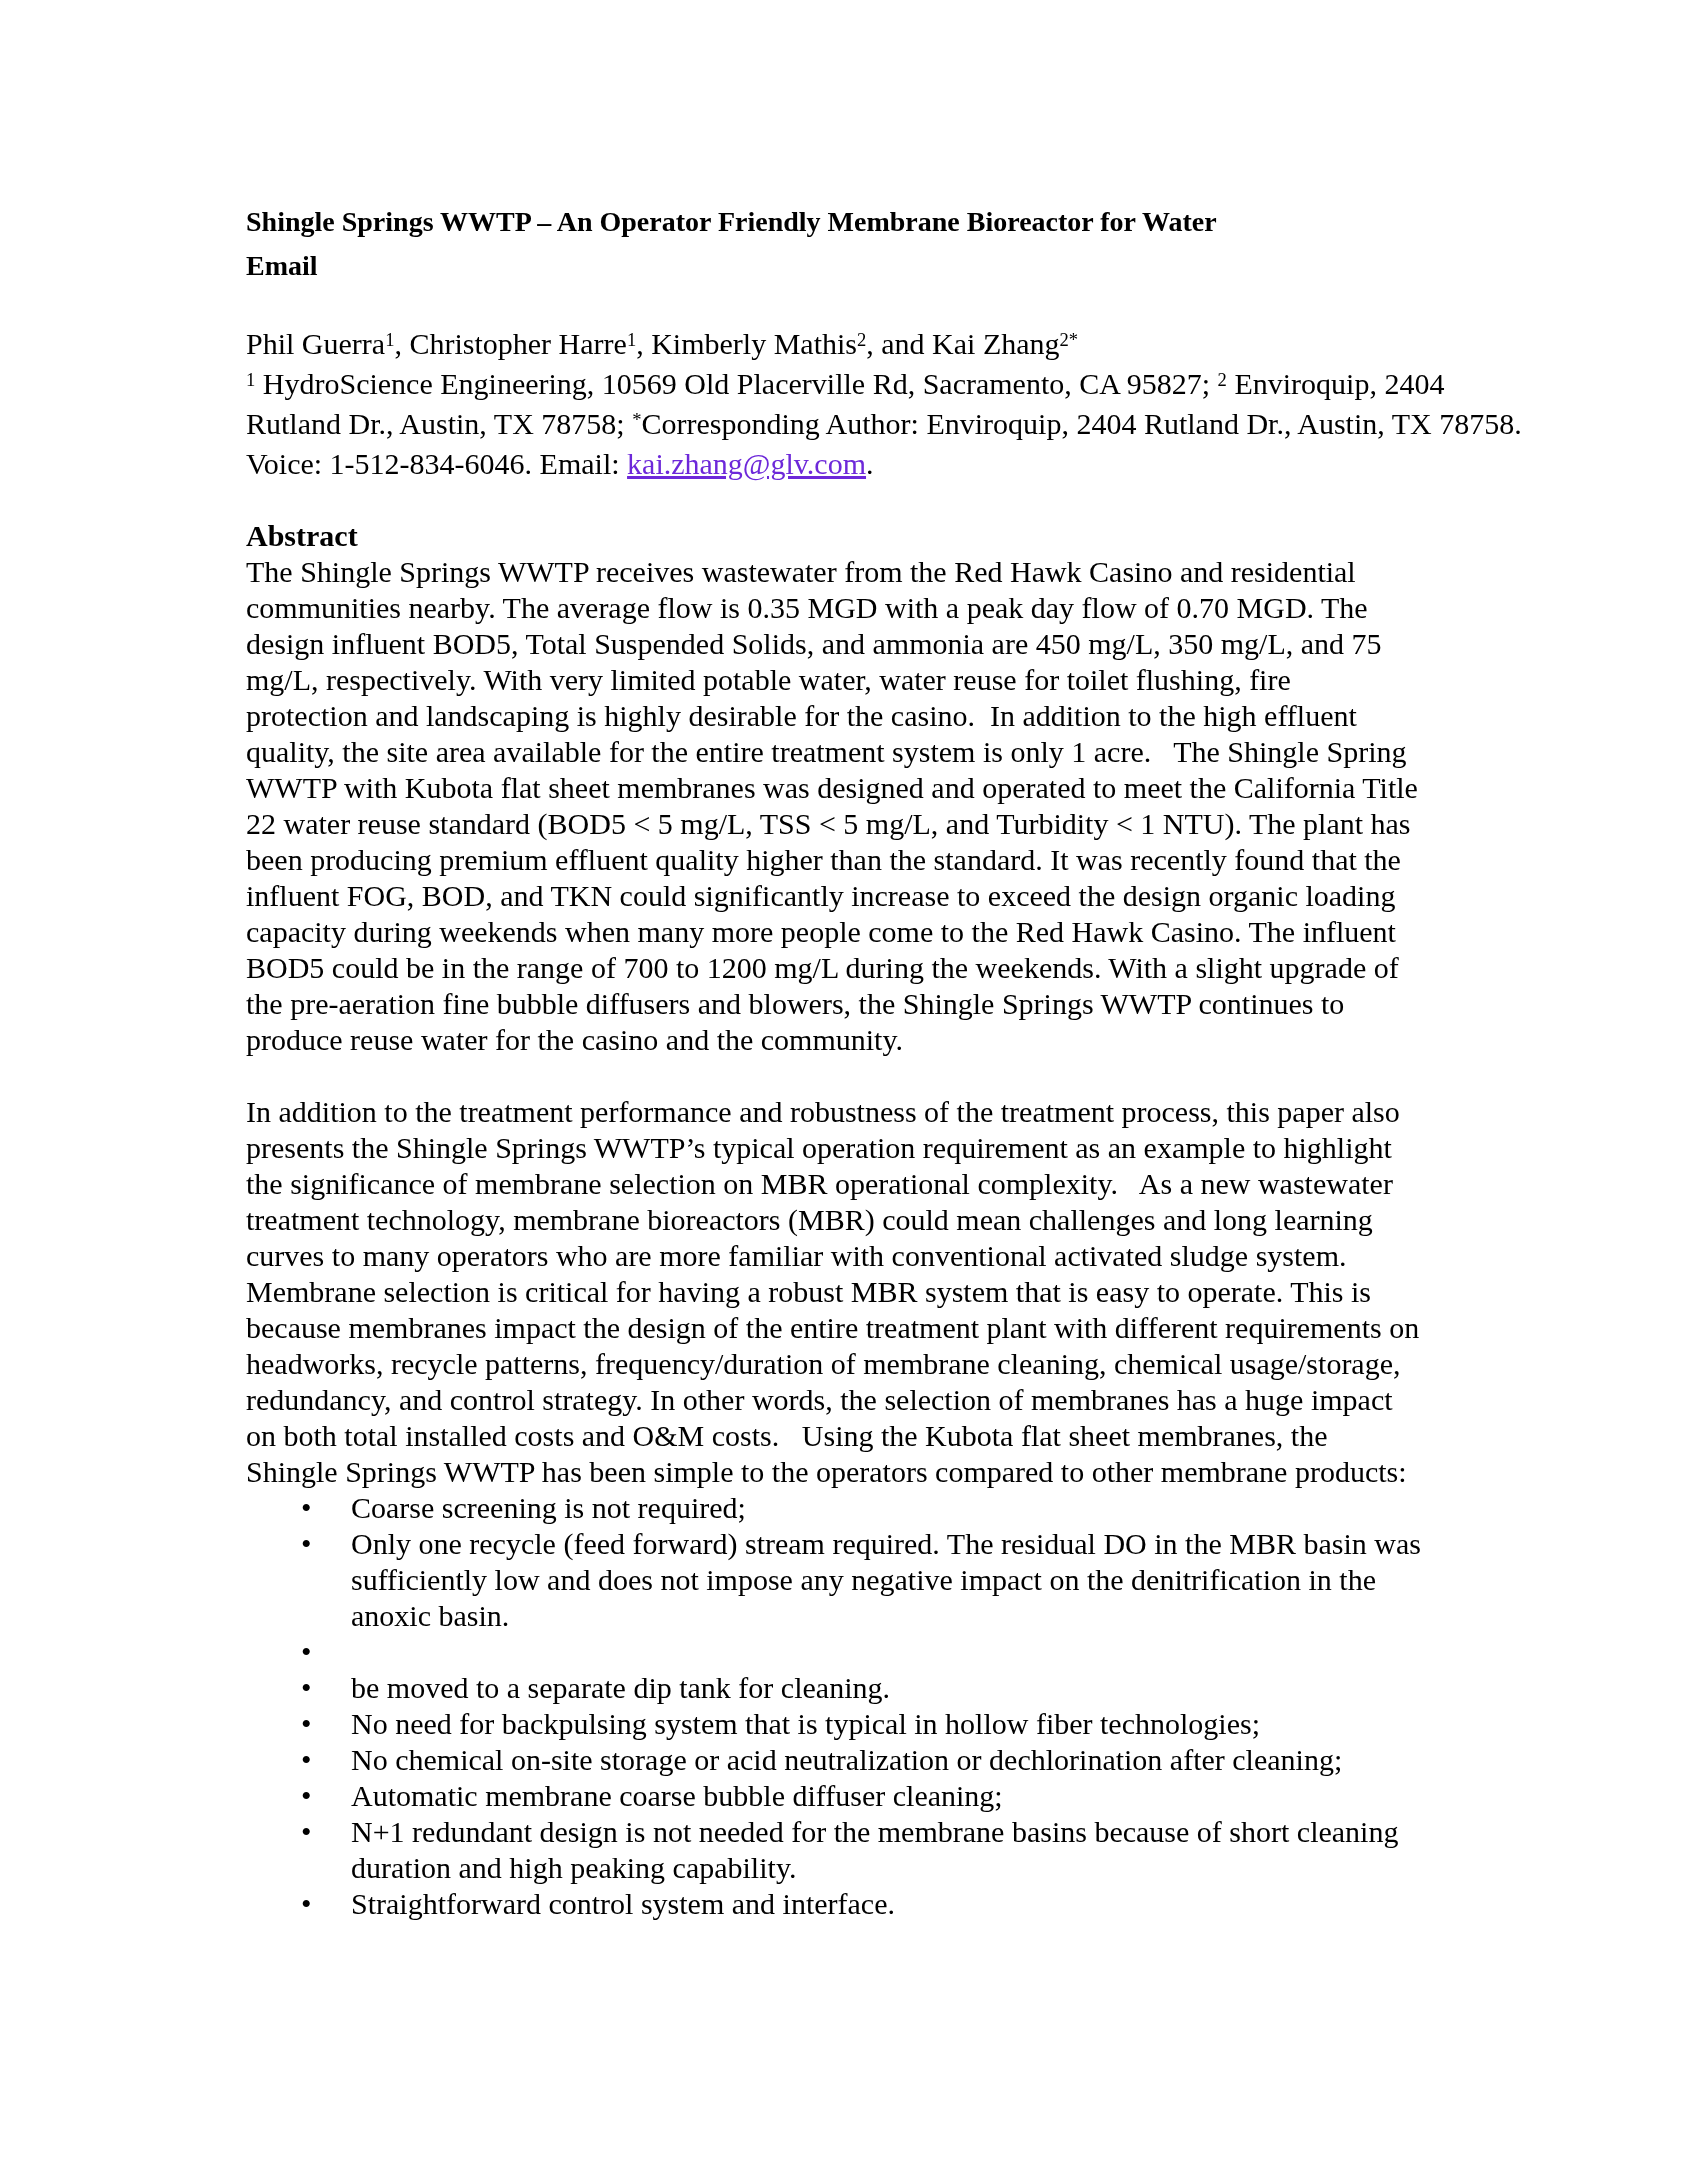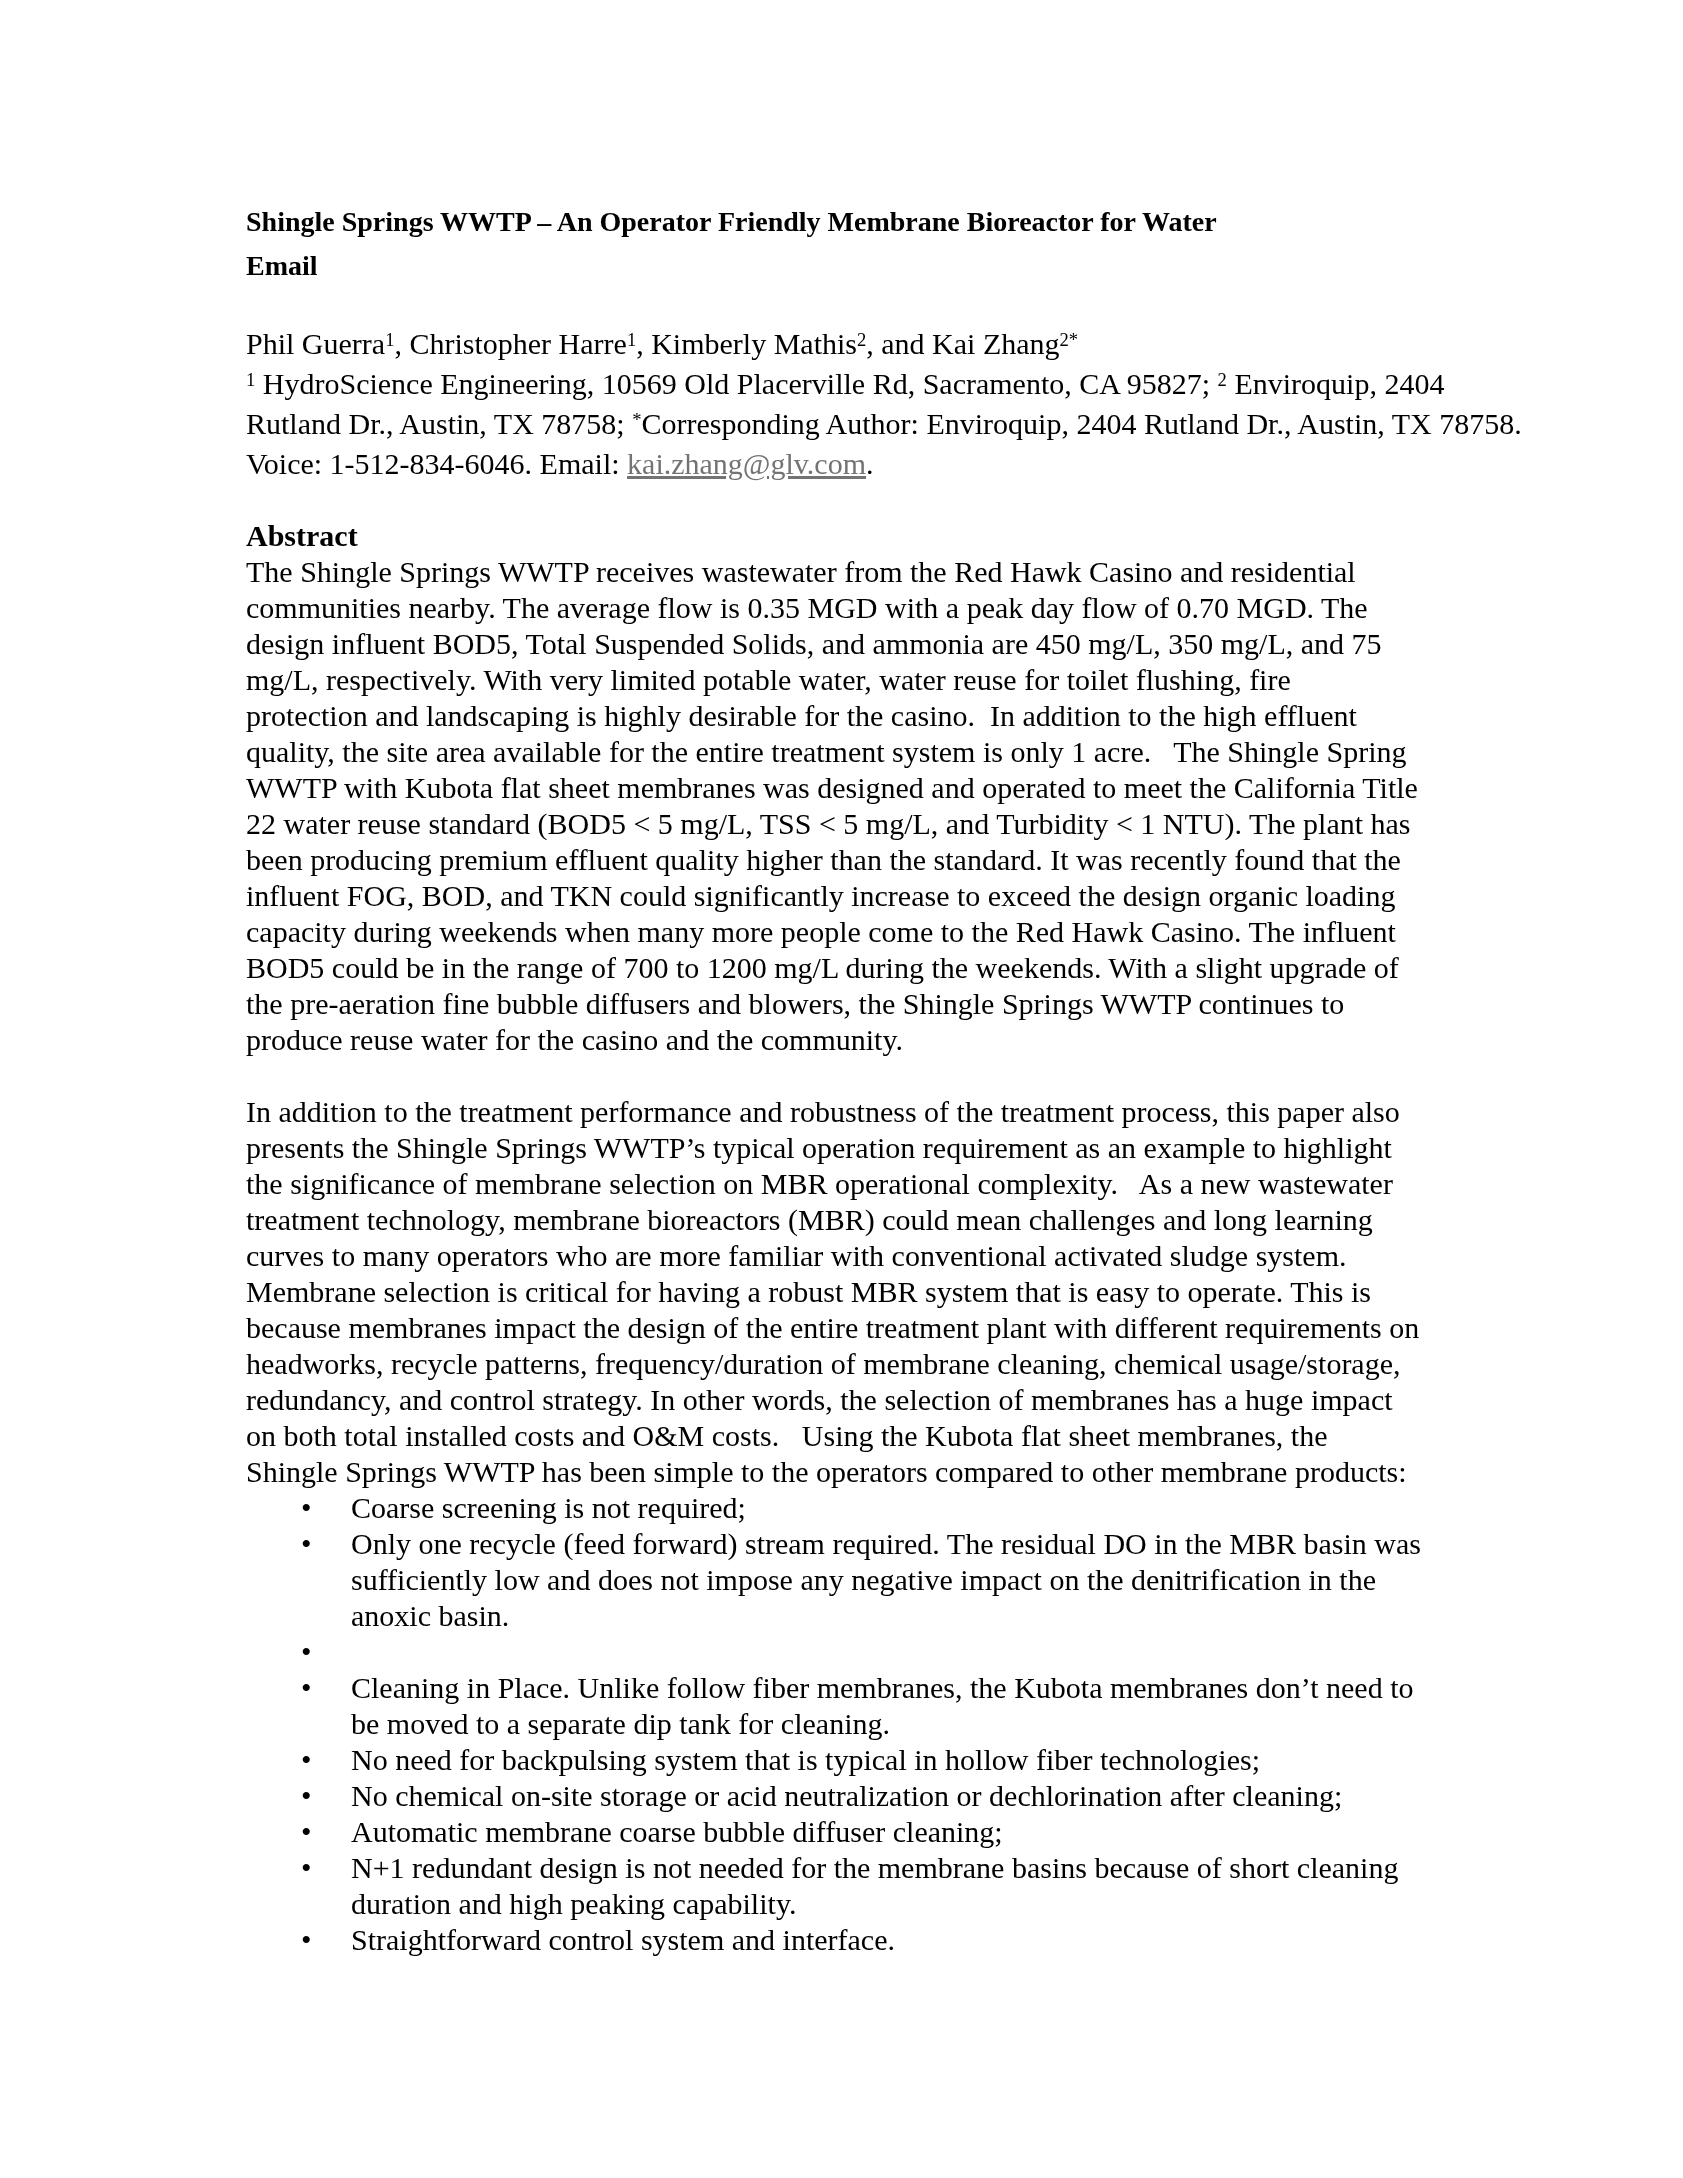--- a/index.html
+++ b/index.html
@@ -29,21 +29,21 @@
   }
   .t-line { white-space: pre; }
   .seg { white-space: pre; }
   .sup {
     font-size: 62%;
     position: relative;
     top: -0.45em;
     white-space: pre;
   }
   .link {
-    color: #737373;
+    color: #6d28d9;
     text-decoration: underline;
     cursor: pointer;
   }
   .blank-gap { height: 36px; }
   .section-heading {
     font-weight: 700;
     margin: 0;
   }
   .bullet-row { display: flex; align-items: flex-start; }
   .bullet-marker {
@@ -125,21 +125,20 @@
             <div class="t-line">sufficiently low and does not impose any negative impact on the denitrification in the</div>
             <div class="t-line">anoxic basin.</div>
           </div>
         </div>
         <div class="bullet-row">
           <span class="bullet-marker">•</span>
         </div>
         <div class="bullet-row">
           <span class="bullet-marker">•</span>
           <div class="bullet-text">
-            <div class="t-line">Cleaning in Place. Unlike follow fiber membranes, the Kubota membranes don’t need to</div>
             <div class="t-line">be moved to a separate dip tank for cleaning.</div>
           </div>
         </div>
         <div class="bullet-row">
           <span class="bullet-marker">•</span>
           <div class="bullet-text">
             <div class="t-line">No need for backpulsing system that is typical in hollow fiber technologies;</div>
           </div>
         </div>
         <div class="bullet-row">

